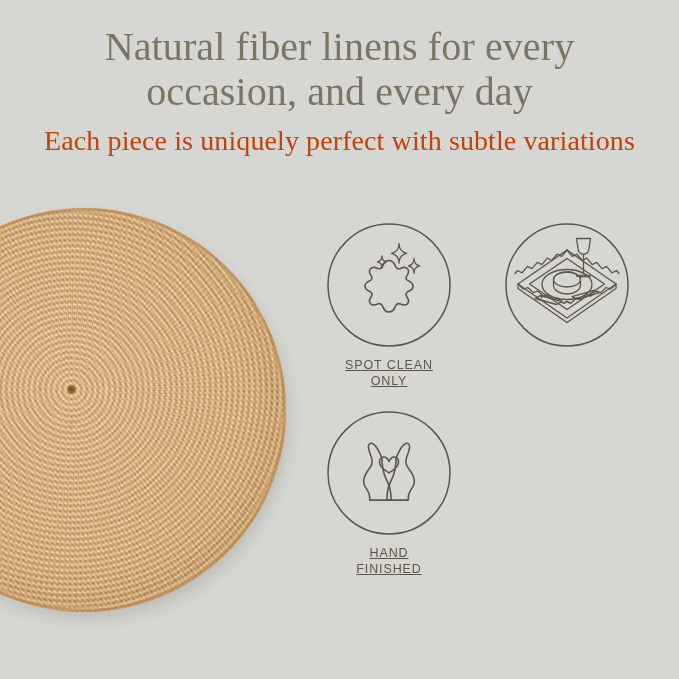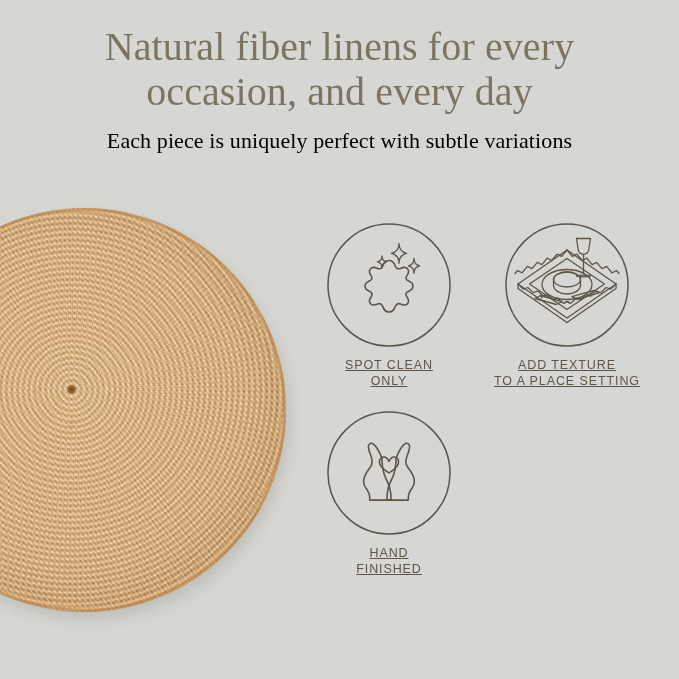--- a/index.html
+++ b/index.html
@@ -32,23 +32,23 @@
     font-size: 40px;
     line-height: 45px;
     color: #7c7463;
     letter-spacing: 0.1px;
     padding: 0 42px;
   }
   .subheadline {
     margin: 14px 0 0 0;
     font-family: "Liberation Serif", serif;
     font-weight: 400;
-    font-size: 22px;
+    font-size: 28px;
     line-height: 26px;
-    color: #000000;
+    color: #c2410c;
     letter-spacing: 0.1px;
   }
 
   
   .placemat-wrap {
     position: absolute;
     left: -118px;
     top: 208px;
     width: 404px;
     height: 404px;
@@ -266,22 +266,20 @@
           <path class="st-thin" d="M72.5 16.5 h14 l-1.6 10.5 a5.4 5.4 0 0 1 -10.8 0 z"></path>
           <path class="st-thin" d="M79.5 32.4 v19"></path>
           <path class="st-thin" d="M72.5 54 a11 3 0 0 0 14 0 a11 3 0 0 0 -14 0"></path>
 
           <path class="st-thin" d="M31 76.5 l5.5-3 L58 79.5 l-5.5 3 z"></path>
           <path class="st-thin" d="M36.5 73.5 l1.5 2.3 M40 72 l1.5 2.3"></path>
 
           <path class="st-thin" d="M95 71 l-5 -2.6 -22 6.3 5 2.6 z"></path>
           <path class="st-thin" d="M90 68.4 l-4 4.6"></path>
         </svg>
-        <div class="badge-label">ADD TEXTURE
-TO A PLACE SETTING</div>
       </div>
     </div>
 
     <div class="row-gap"></div>
 
     <div class="badge-row">
 
       <div class="badge">
         <svg class="badge-circle" viewBox="0 0 126 126">
           <circle class="ring" cx="63" cy="63" r="61"></circle>

